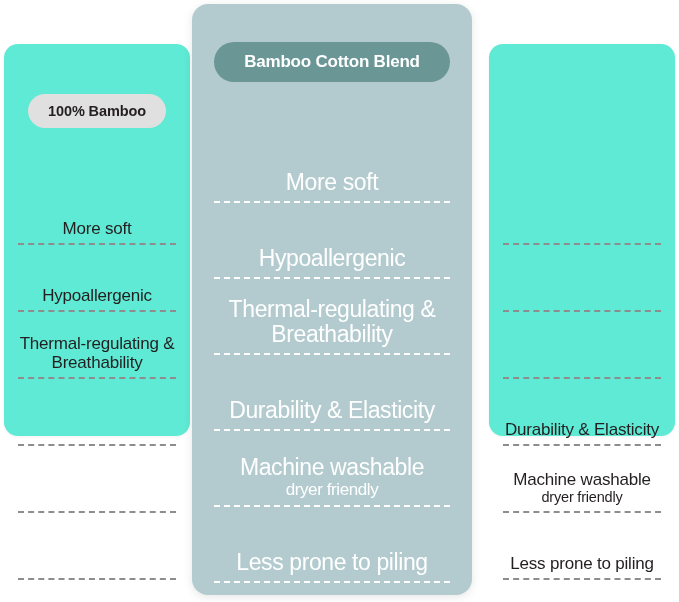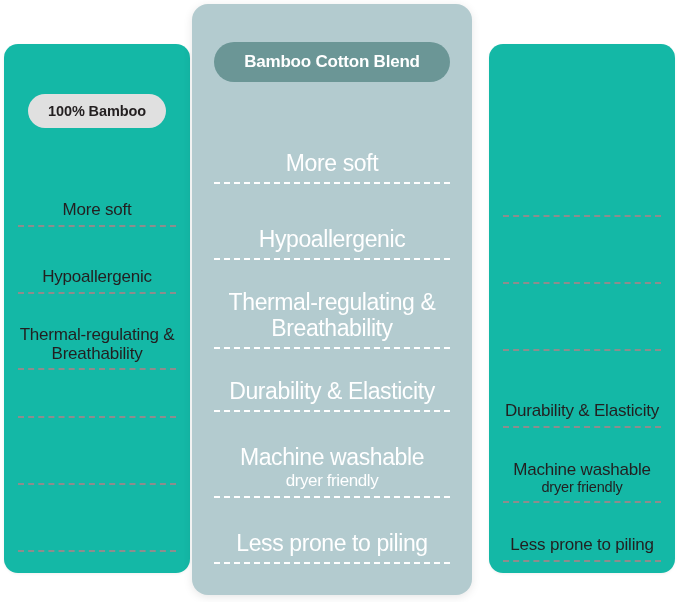--- a/index.html
+++ b/index.html
@@ -5,22 +5,22 @@
   html,body{margin:0;padding:0;}
   body{
     width:679px;height:602px;background:#ffffff;
     font-family:"Liberation Sans", sans-serif;
     overflow:hidden;position:relative;
   }
   .stage{position:absolute;inset:0;}
 
   
   .side-card{
-    position:absolute;top:44px;height:529px;
-    background:#14b8a6;border-radius:14px;
+    position:absolute;top:44px;height:392px;
+    background:#5eead4;border-radius:14px;
     box-shadow:0 1px 3px rgba(0,0,0,0.06);
   }
   #card-left{left:4px;width:186px;}
   #card-right{right:4px;width:186px;}
 
   
   #card-center{
     position:absolute;left:192px;top:4px;width:280px;height:591px;
     background:#b3cbcf;border-radius:16px;
     box-shadow:0 2px 10px rgba(0,0,0,0.10);
@@ -44,21 +44,21 @@
     white-space:nowrap;
   }
   #badge-center-wrap{top:38px;}
 
   
   .rows{position:absolute;left:0;right:0;}
   #rows-left,#rows-right{top:138px;padding:0 14px;}
   #rows-center{top:128px;padding:0 22px;}
 
   .row{
-    display:flex;flex-direction:column;align-items:center;justify-content:center;
+    display:flex;flex-direction:column;align-items:center;justify-content:flex-end;
     box-sizing:border-box;
   }
   .row-side{height:67px;padding-bottom:4px;}
   .row-center{height:76px;padding-bottom:5px;}
 
   .row-text{text-align:center;line-height:1.12;}
   .row-text-side{color:#231f20;font-size:17px;letter-spacing:-0.2px;}
   .row-text-center{color:#ffffff;font-size:23px;letter-spacing:-0.4px;}
   .sub-side{display:block;font-size:14.5px;line-height:1.15;}
   .sub-center{display:block;font-size:17px;line-height:1.15;}

